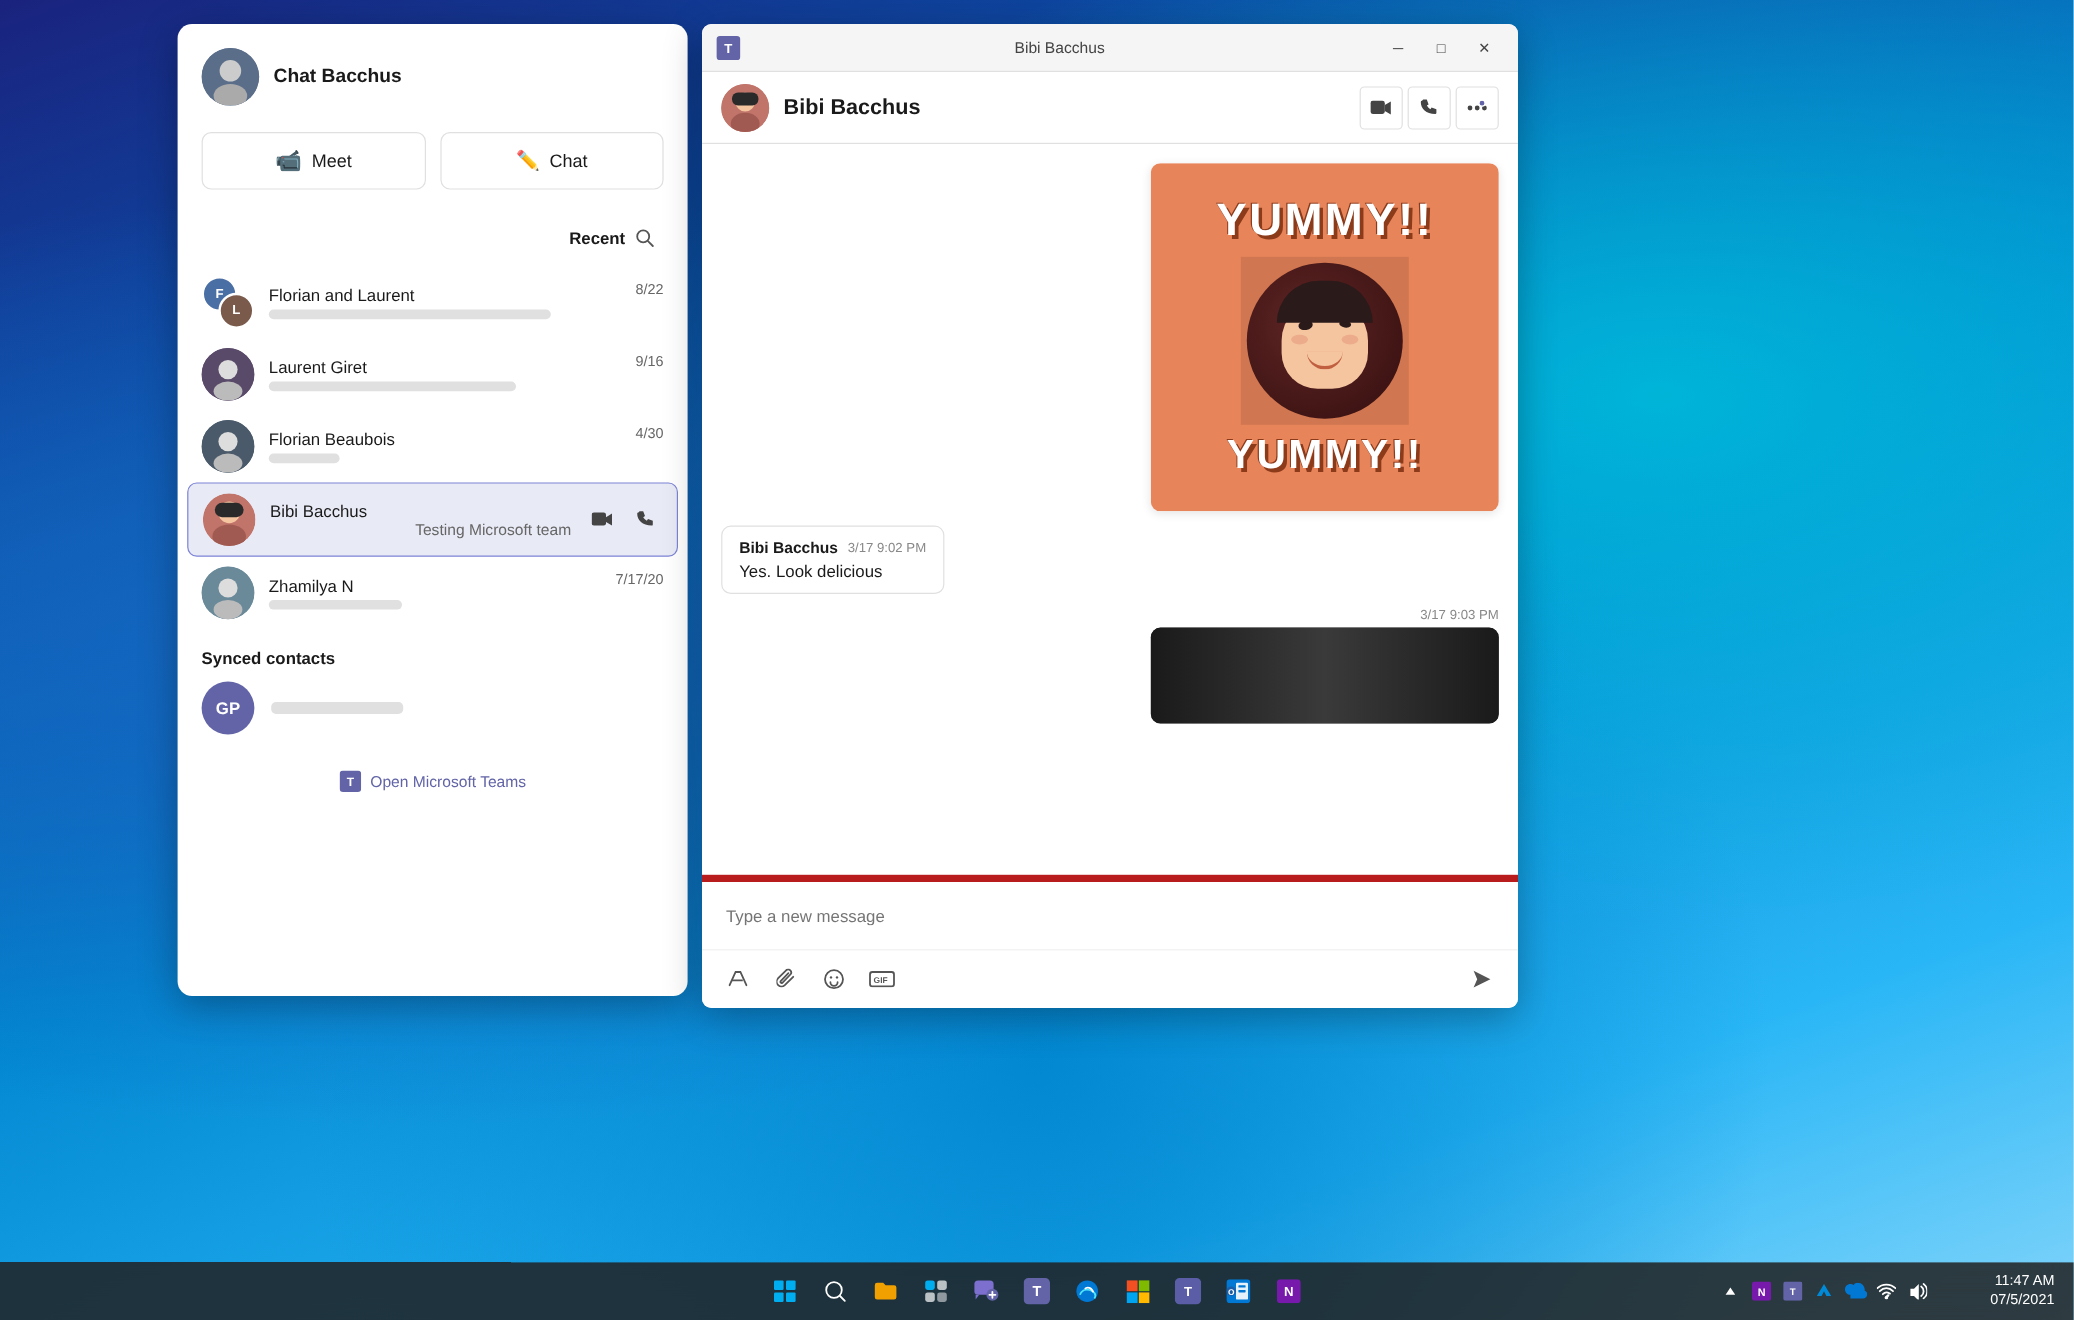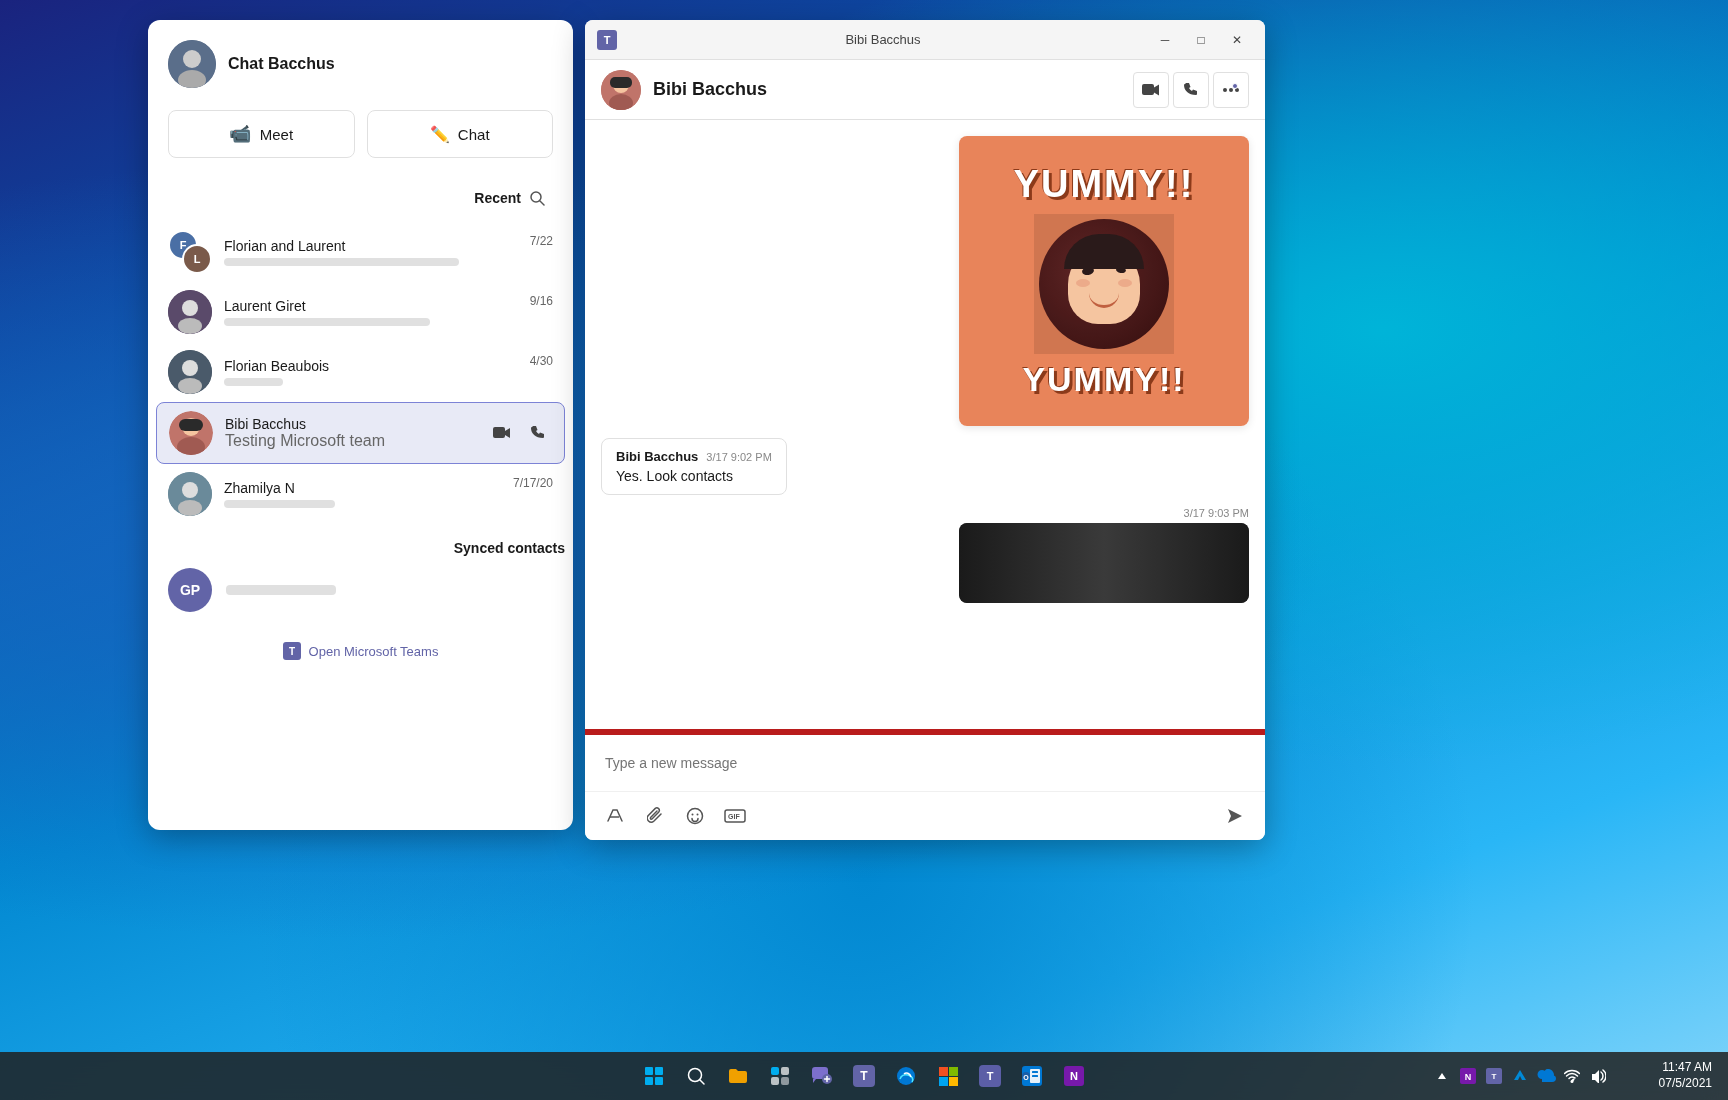--- a/index.html
+++ b/index.html
@@ -180,25 +180,26 @@
     .contact-info {
       flex: 1;
       min-width: 0;
     }
     .contact-name {
       font-size: 14px;
       font-weight: 500;
       color: #1a1a1a;
     }
     .contact-sub {
-      font-size: 16px;
+      font-size: 13px;
       color: #666;
       white-space: nowrap;
       overflow: hidden;
       text-overflow: ellipsis;
+      text-align: right;
     }
     .contact-preview {
       height: 8px;
       background: #e0e0e0;
       border-radius: 4px;
       margin-top: 4px;
     }
     .contact-date {
       font-size: 12px;
       color: #666;
@@ -216,21 +217,20 @@
       height: 28px;
       display: flex;
       align-items: center;
       justify-content: center;
       color: #444;
       border-radius: 4px;
     }
 
     .synced-section {
       padding: 16px 8px 8px 20px;
-      text-align: right;
     }
     .synced-title {
       font-size: 14px;
       font-weight: 600;
       color: #1a1a1a;
       margin-bottom: 12px;
     }
     .synced-contact {
       display: flex;
       align-items: center;
@@ -627,21 +627,21 @@
 
     <div class="contact-item">
       <div class="double-avatar">
         <div class="av1" style="background: #4a6fa5; display:flex; align-items:center; justify-content:center; color:white; font-size:11px; font-weight:bold;">F</div>
         <div class="av2" style="background: #7a5a4a; display:flex; align-items:center; justify-content:center; color:white; font-size:11px; font-weight:bold;">L</div>
       </div>
       <div class="contact-info">
         <div class="contact-name">Florian and Laurent</div>
         <div class="contact-preview" style="width: 80%;"></div>
       </div>
-      <span class="contact-date">7/22</span>
+      <span class="contact-date">8/22</span>
     </div>
 
     <div class="contact-item">
       <div class="contact-avatar" style="background: #5a4a6a;">
         <svg width="44" height="44" viewBox="0 0 44 44">
           <circle cx="22" cy="22" r="22" fill="#5a4a6a"></circle>
           <circle cx="22" cy="18" r="8" fill="#ddd"></circle>
           <ellipse cx="22" cy="36" rx="12" ry="8" fill="#bbb"></ellipse>
         </svg>
       </div>
@@ -816,21 +816,21 @@
         </div>
       </div>
     </div>
 
     <div class="message-left">
       <div class="message-bubble">
         <div class="msg-sender-line">
           <span class="msg-sender-name">Bibi Bacchus</span>
           <span class="msg-time">3/17 9:02 PM</span>
         </div>
-        <div class="msg-text">Yes.  Look contacts</div>
+        <div class="msg-text">Yes.  Look delicious</div>
       </div>
     </div>
 
     <div class="sent-message-wrapper">
       <span class="sent-time">3/17 9:03 PM</span>
       <div class="sent-image">
         <div style="width:100%; height:100%; background: linear-gradient(90deg, #1a1a1a 0%, #3a3a3a 50%, #1a1a1a 100%); border-radius:8px;"></div>
       </div>
     </div>
   </div>

